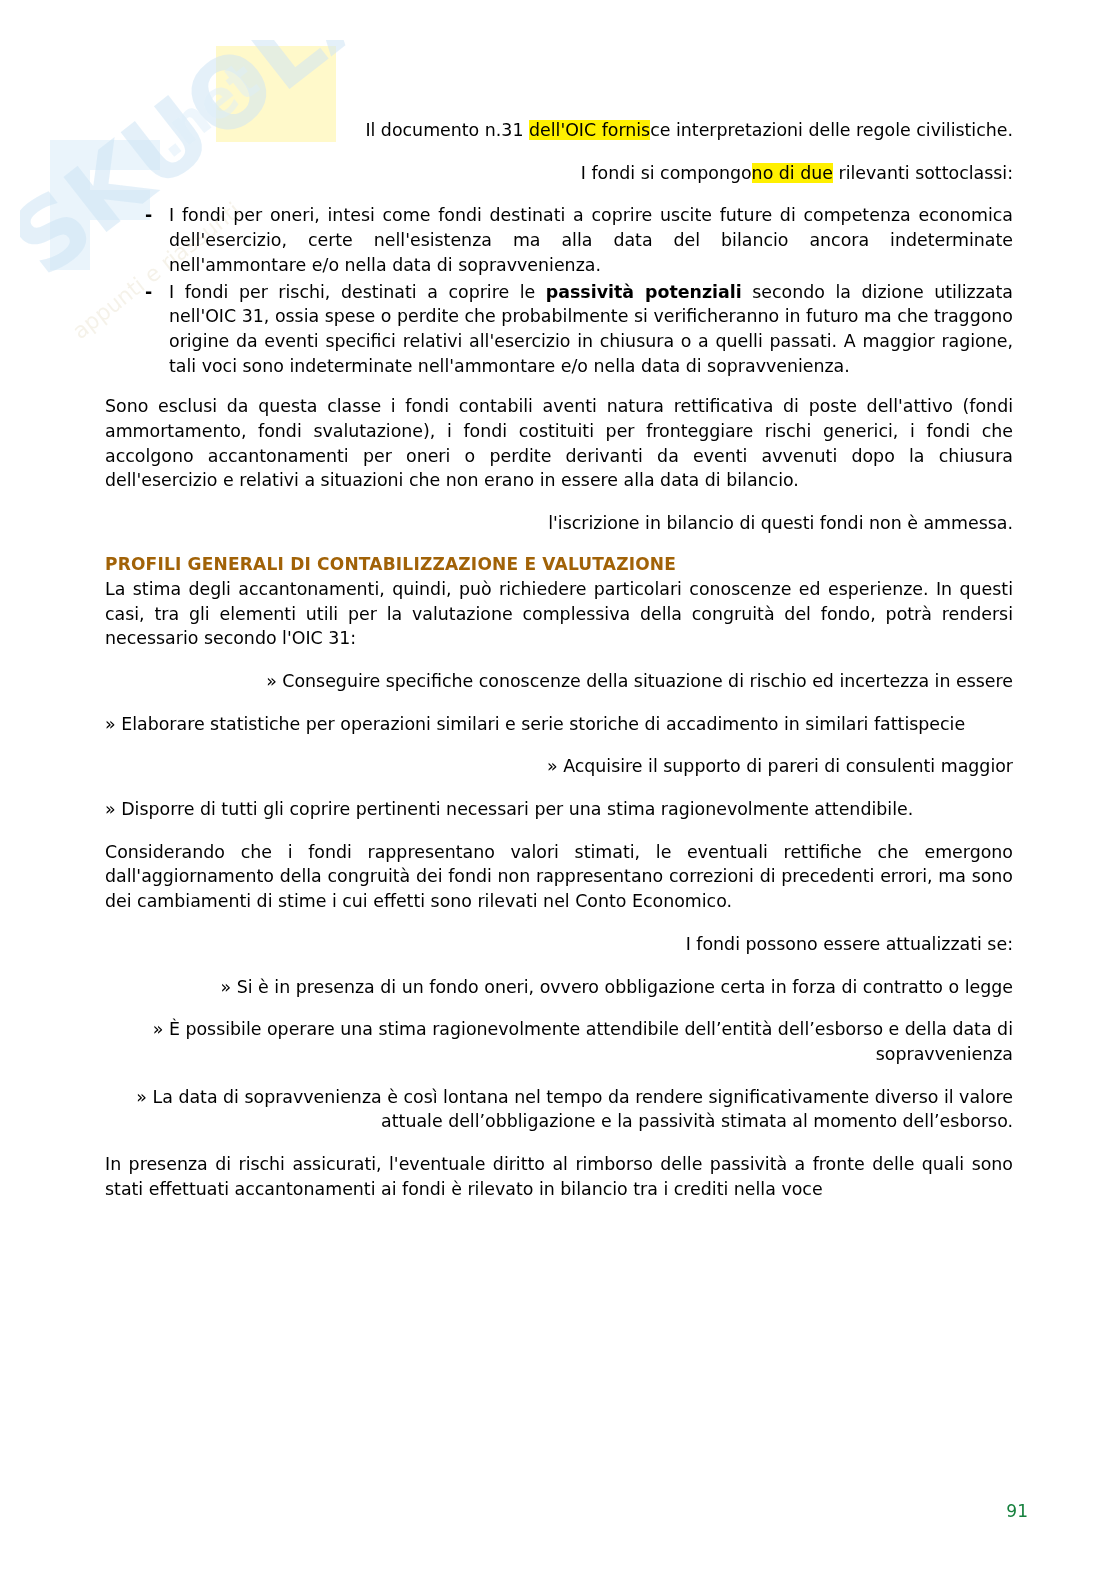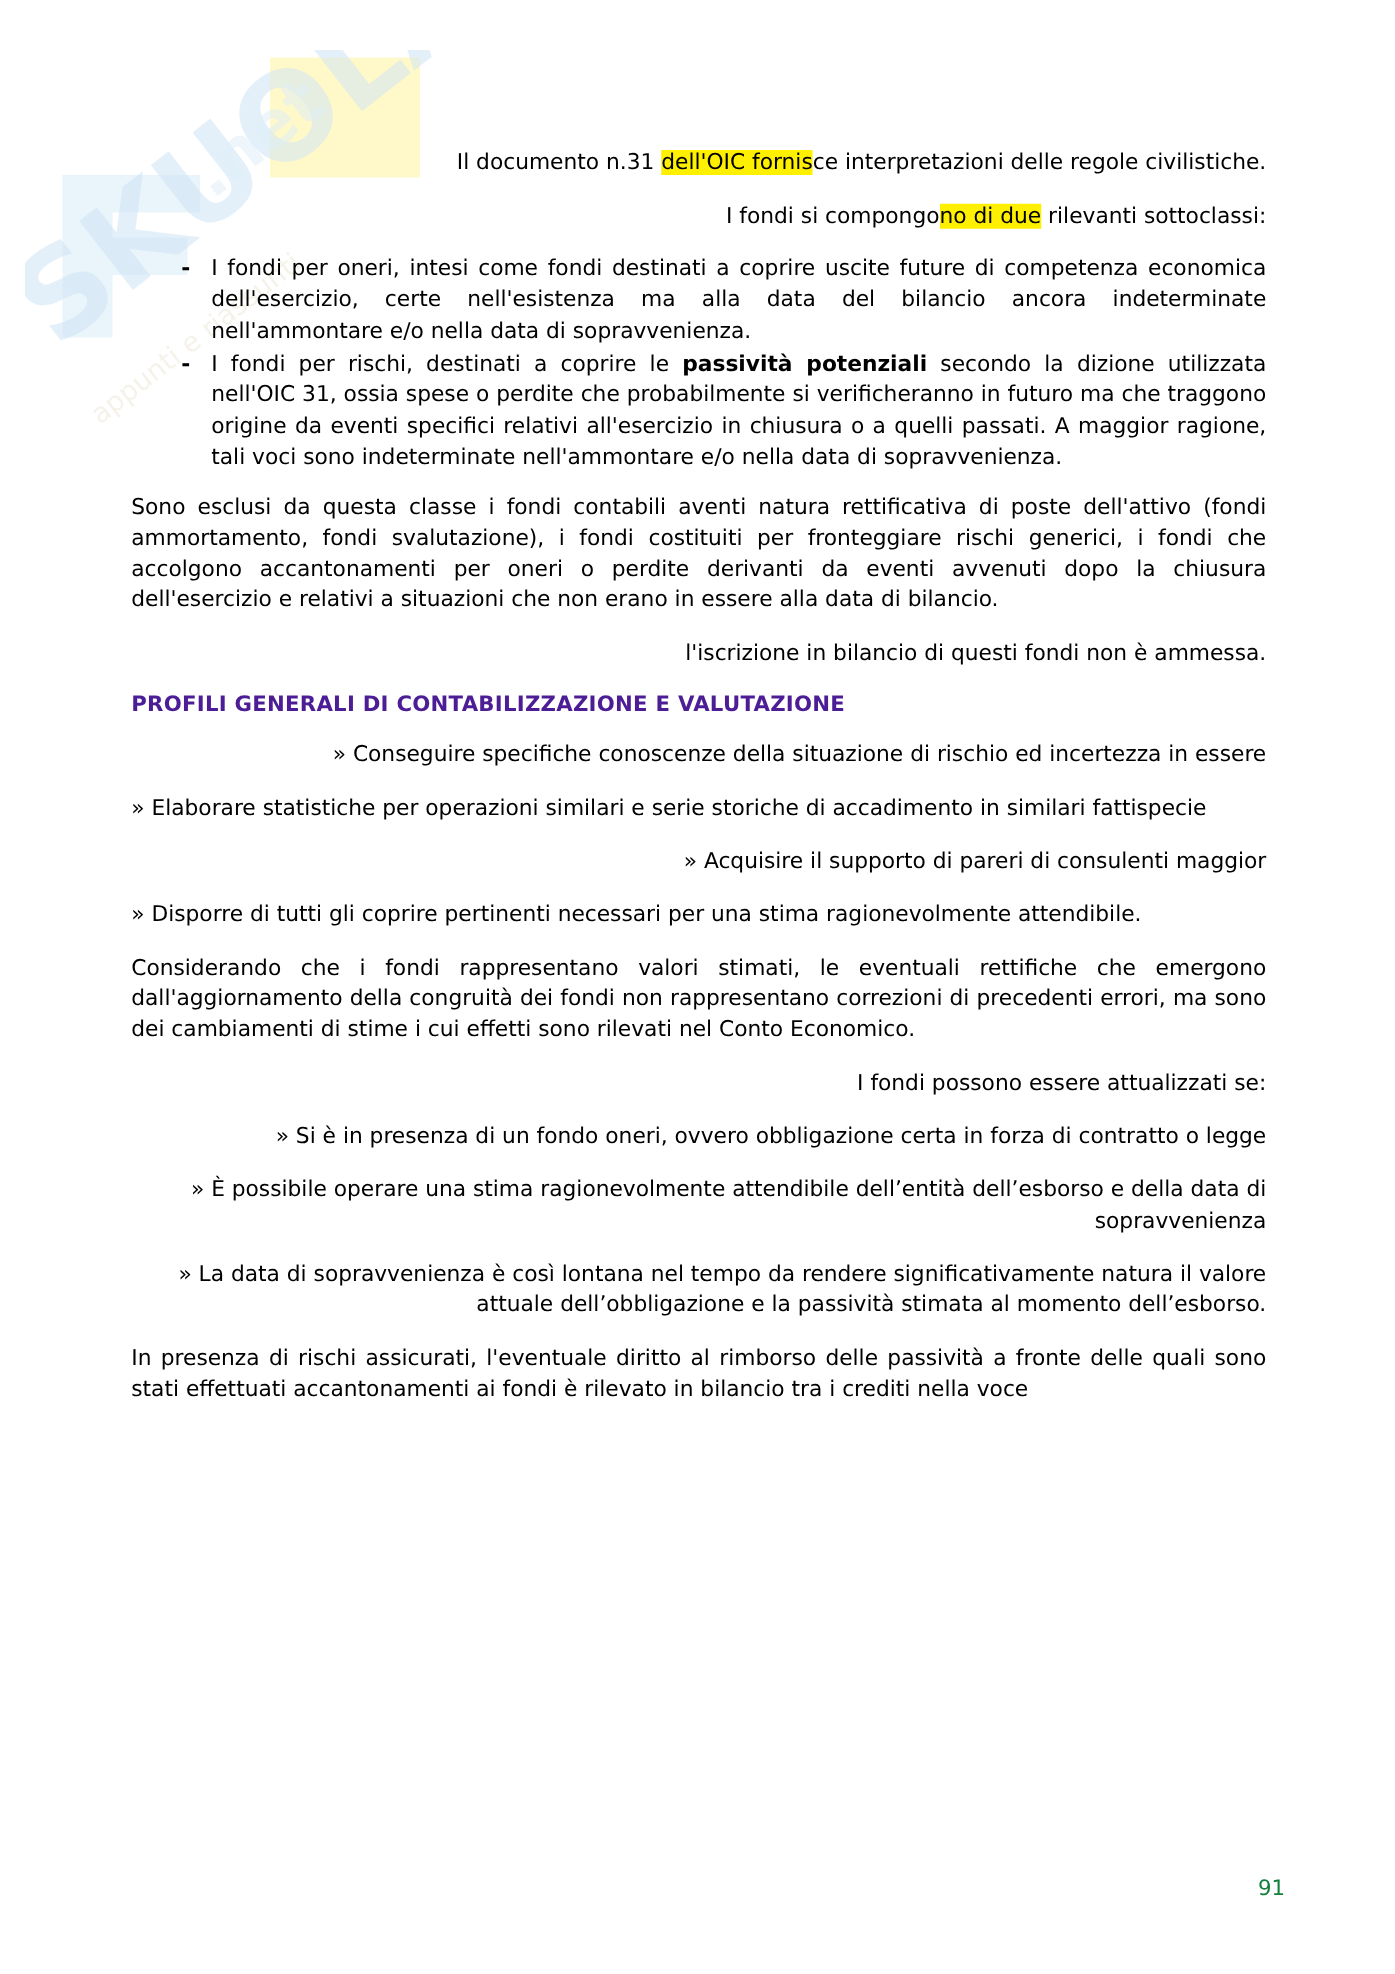--- a/index.html
+++ b/index.html
@@ -44,24 +44,24 @@
   p.para.nojust {
     text-align: right;
   }
   .hl {
     background: #fff000;
   }
   .bold {
     font-weight: bold;
   }
   h2.heading {
-    margin: 0 0 18px 0;
+    margin: 0 0 3px 0;
     font-size: 17px;
     font-weight: bold;
-    color: #4c1d95;
+    color: #a16207;
     letter-spacing: 0.2px;
   }
   ul.dashlist {
     list-style: none;
     margin: 0 0 16px 0;
     padding: 0;
   }
   ul.dashlist li {
     position: relative;
     padding-left: 64px;
@@ -114,38 +114,39 @@
       <li><span class="dash">-</span><span>I fondi per rischi, destinati a coprire le </span><span class="bold">passività potenziali</span><span> secondo la dizione utilizzata nell'OIC 31, ossia spese o perdite che probabilmente si verificheranno in futuro ma che traggono origine da eventi specifici relativi all'esercizio in chiusura o a quelli passati. A maggior ragione, tali voci sono indeterminate nell'ammontare e/o nella data di sopravvenienza.</span></li>
     </ul>
 
     <p class="para">Sono esclusi da questa classe i fondi contabili aventi natura rettificativa di poste dell'attivo (fondi ammortamento, fondi svalutazione), i fondi costituiti per fronteggiare rischi generici, i fondi che accolgono accantonamenti per oneri o perdite derivanti da eventi avvenuti dopo la chiusura dell'esercizio e relativi a situazioni che non erano in essere alla data di bilancio.</p>
 
     <p class="para nojust">l'iscrizione in bilancio di questi fondi non è ammessa.</p>
 
     <h2 class="heading">PROFILI GENERALI DI CONTABILIZZAZIONE E VALUTAZIONE</h2>
 
 
+    <p class="para">La stima degli accantonamenti, quindi, può richiedere particolari conoscenze ed esperienze. In questi casi, tra gli elementi utili per la valutazione complessiva della congruità del fondo, potrà rendersi necessario secondo l'OIC 31:</p>
 
     <p class="para nojust">» Conseguire specifiche conoscenze della situazione di rischio ed incertezza in essere</p>
 
     <p class="para">» Elaborare statistiche per operazioni similari e serie storiche di accadimento in similari fattispecie</p>
 
     <p class="para nojust">» Acquisire il supporto di pareri di consulenti maggior</p>
 
     <p class="para">» Disporre di tutti gli coprire pertinenti necessari per una stima ragionevolmente attendibile.</p>
 
     <p class="para">Considerando che i fondi rappresentano valori stimati, le eventuali rettifiche che emergono dall'aggiornamento della congruità dei fondi non rappresentano correzioni di precedenti errori, ma sono dei cambiamenti di stime i cui effetti sono rilevati nel Conto Economico.</p>
 
     <p class="para nojust">I fondi possono essere attualizzati se:</p>
 
     <p class="para nojust">» Si è in presenza di un fondo oneri, ovvero obbligazione certa in forza di contratto o legge</p>
 
     <p class="para nojust">» È possibile operare una stima ragionevolmente attendibile dell’entità dell’esborso e della data di sopravvenienza</p>
 
-    <p class="para nojust">» La data di sopravvenienza è così lontana nel tempo da rendere significativamente natura il valore attuale dell’obbligazione e la passività stimata al momento dell’esborso.</p>
+    <p class="para nojust">» La data di sopravvenienza è così lontana nel tempo da rendere significativamente diverso il valore attuale dell’obbligazione e la passività stimata al momento dell’esborso.</p>
 
     <p class="para">In presenza di rischi assicurati, l'eventuale diritto al rimborso delle passività a fronte delle quali sono stati effettuati accantonamenti ai fondi è rilevato in bilancio tra i crediti nella voce</p>
 
   </div>
 
   <div class="pagenum">91</div>
 
 </div>
 
 </body></html>

